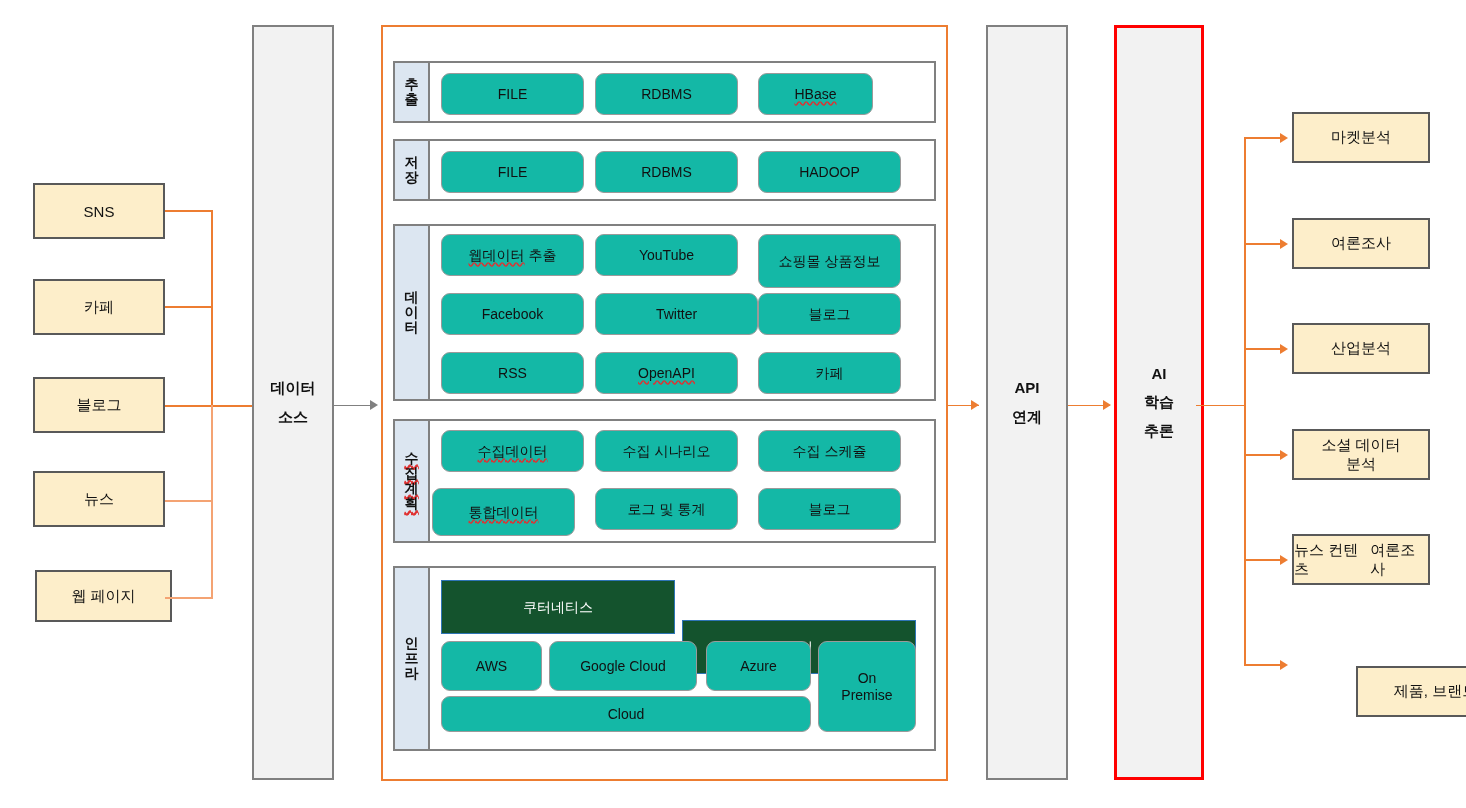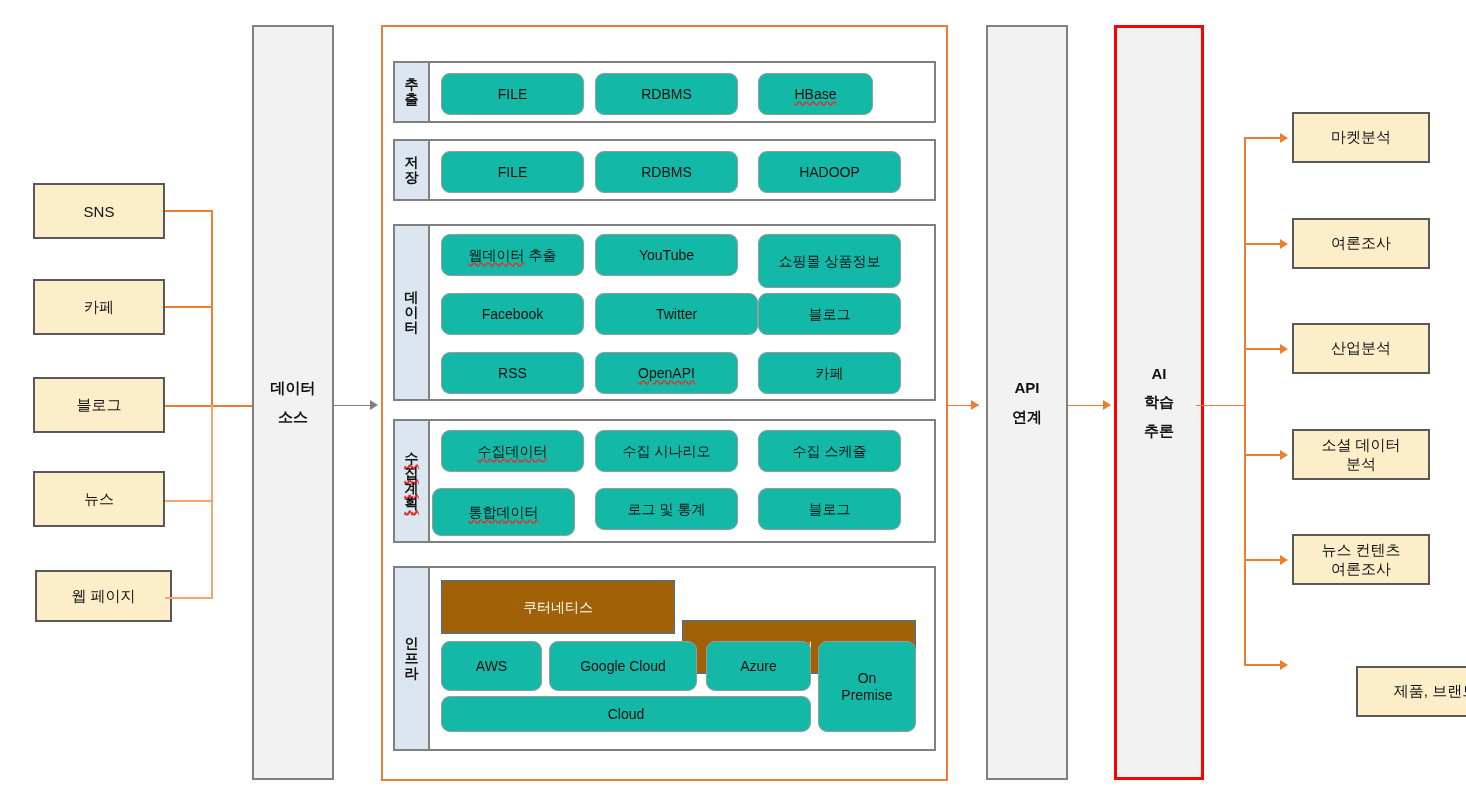--- a/index.html
+++ b/index.html
@@ -30,21 +30,21 @@
   .sectlabel i{font-style:normal;display:block;}
   .sectlabel.squig i{
      text-decoration:underline wavy #e03030;
      text-underline-offset:1px;}
   .sectbody{flex:1;position:relative;}
 
   
   .pill{background:#14b8a6;border:1.6px solid #9a9a9a;border-radius:9px;
         display:flex;align-items:center;justify-content:center;
         font-size:14px;color:#111;text-align:center;line-height:1.18;}
-  .pill.blue{background:#a16207;border-color:#2E75B6;border-radius:0;
+  .pill.blue{background:#14532d;border-color:#2E75B6;border-radius:0;
              color:#ffffff;}
   .squig{text-decoration:underline wavy #e03030;text-underline-offset:2px;}
 
   
   .oline{background:#ED7D31;}
   .oline.soft{background:#F4A373;}
   .gline{background:#808080;}
   .arrow-o{width:0;height:0;border-left:8px solid #ED7D31;
            border-top:5px solid transparent;border-bottom:5px solid transparent;}
   .arrow-g{width:0;height:0;border-left:8px solid #808080;
@@ -274,19 +274,19 @@
 <div class="abs srcbox" style="left:1292px;top:218px;width:138px;height:51px;flex-direction:column;">
   <span>여론조사</span>
 </div>
 <div class="abs srcbox" style="left:1292px;top:323px;width:138px;height:51px;flex-direction:column;">
   <span>산업분석</span>
 </div>
 <div class="abs srcbox" style="left:1292px;top:429px;width:138px;height:51px;flex-direction:column;line-height:1.25;">
   <span>소셜 데이터</span>
   <span>분석</span>
 </div>
-<div class="abs srcbox" style="left:1292px;top:534px;width:138px;height:51px;flex-direction:column;line-height:1.25;">
+<div class="abs srcbox" style="left:1292px;top:534px;width:138px;height:51px;flex-direction:row;line-height:1.25;">
   <span>뉴스 컨텐츠</span>
   <span>여론조사</span>
 </div>
 <div class="abs srcbox" style="left:1356px;top:639px;width:159px;height:51px;flex-direction:column;margin-top:27px;">
   <span>제품, 브랜드</span>
 </div>
 
 </body></html>

